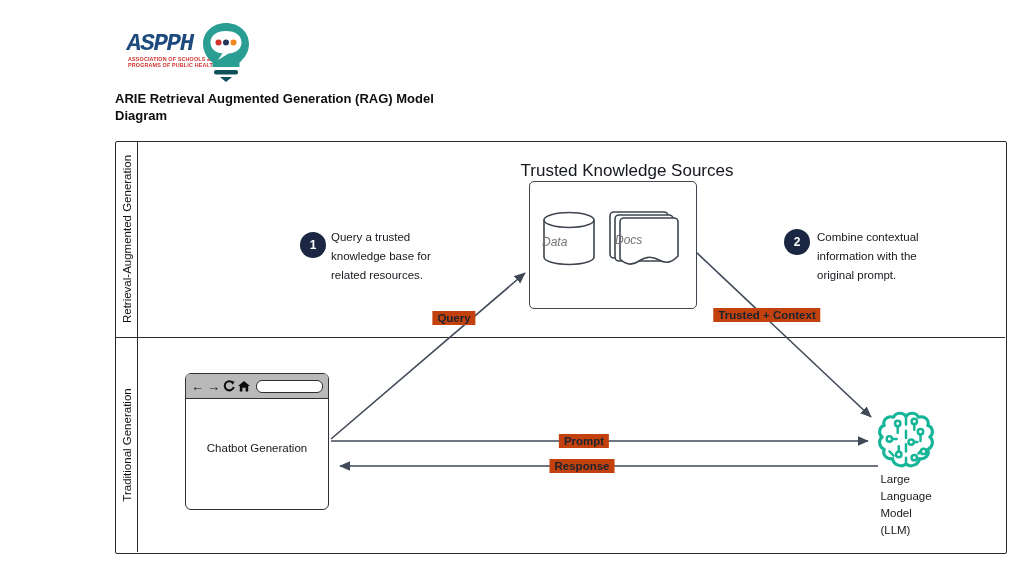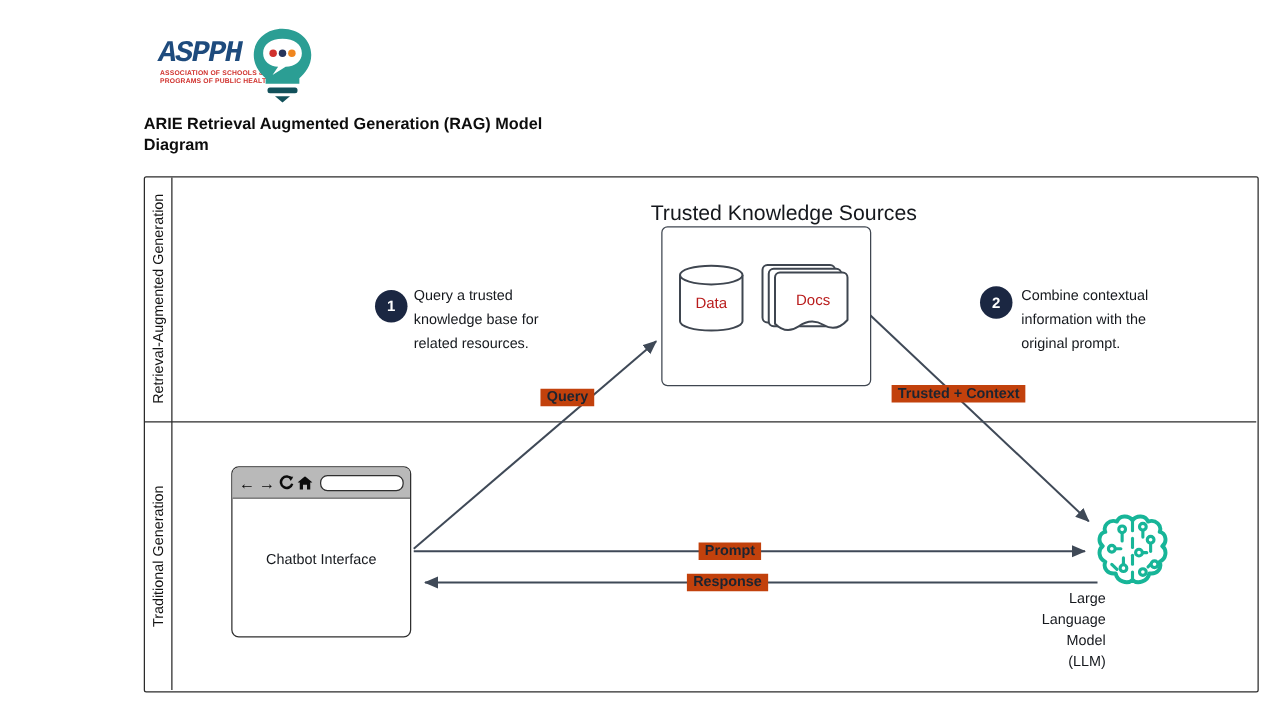--- a/index.html
+++ b/index.html
@@ -69,21 +69,21 @@
   
   .knowledge-box{
     left:529px;top:181px;width:166px;height:126px;
     border:1.4px solid #3f4650;border-radius:5px;background:#fff;
   }
   .knowledge-title{
     left:612px;top:161px;transform:translateX(-50%);
     font-size:17px;white-space:nowrap;color:#15181d;margin-left:15px;
   }
   .shape-label{
-    text-align:center;font-size:12px;color:#b91c1c;
+    text-align:left;font-size:12px;color:#737373;font-style:italic;
   }
 
   
   .browser{
     left:185px;top:373px;width:144px;height:137px;
     border:1.4px solid #2f2f2f;border-radius:6px;background:#fff;
     box-sizing:border-box;
   }
   .browser-bar{
     height:24px;background:#b9b9b9;border-bottom:1.4px solid #2f2f2f;
@@ -95,22 +95,22 @@
     flex:1;height:11px;background:#fff;border:1.2px solid #2f2f2f;
     border-radius:6px;margin-left:3px;
   }
   .browser-label{
     position:absolute;left:0;top:68px;width:100%;
     text-align:center;font-size:11.5px;color:#15181d;
   }
 
   
   .llm-label{
-    left:859px;top:471px;transform:translateX(-50%);
-    text-align:right;font-size:11.5px;line-height:17px;
+    left:906px;top:471px;transform:translateX(-50%);
+    text-align:left;font-size:11.5px;line-height:17px;
     white-space:pre-line;color:#15181d;
   }
 </style>
 </head>
 <body>
 
 <div class="abs logo-wordmark">ASPPH</div>
 <div class="abs logo-tagline">ASSOCIATION OF SCHOOLS &amp;
 PROGRAMS OF PUBLIC HEALTH</div>
 
@@ -189,21 +189,21 @@
     <span class="nav-glyph">→</span>
     <svg width="12" height="12" viewBox="0 0 12 12">
       <path d="M10.2,3.2 A4.6,4.6 0 1 0 10.8,7" fill="none" stroke="#0c0c0c" stroke-width="2"></path>
       <path d="M7.6,1.2 L11.6,1.4 L9.6,4.8 Z" fill="#0c0c0c"></path>
     </svg>
     <svg width="12" height="11" viewBox="0 0 12 11">
       <path d="M6,0 L12,5 L10.2,5 L10.2,10.5 L7.6,10.5 L7.6,6.8 L4.4,6.8 L4.4,10.5 L1.8,10.5 L1.8,5 L0,5 Z" fill="#0c0c0c"></path>
     </svg>
     <div class="addr-bar"></div>
   </div>
-  <div class="browser-label">Chatbot Interface</div>
+  <div class="browser-label">Chatbot Generation</div>
 </div>
 
 <svg class="abs" style="left:877px;top:410px" width="58" height="58" viewBox="0 0 56 56">
   <g fill="none" stroke="#17b598" stroke-width="3" stroke-linejoin="round" stroke-linecap="round">
     <path d="M28,6 C25,2 18,2 16,7 C10,5 5,10 7,15 C2,16 1,23 5,26 C1,29 2,36 7,38 C5,43 9,48 15,47 C16,53 24,56 28,52 C32,56 40,53 41,47 C47,48 51,43 49,38 C54,36 55,29 51,26 C55,23 54,16 49,15 C51,10 46,5 40,7 C38,2 31,2 28,6 Z"></path>
   </g>
   <g fill="none" stroke="#17b598" stroke-width="2.4" stroke-linecap="round">
     <path d="M28,7 L28,14"></path>
       <path d="M28,20 L28,27"></path>
       <path d="M28,33 L28,40"></path>

